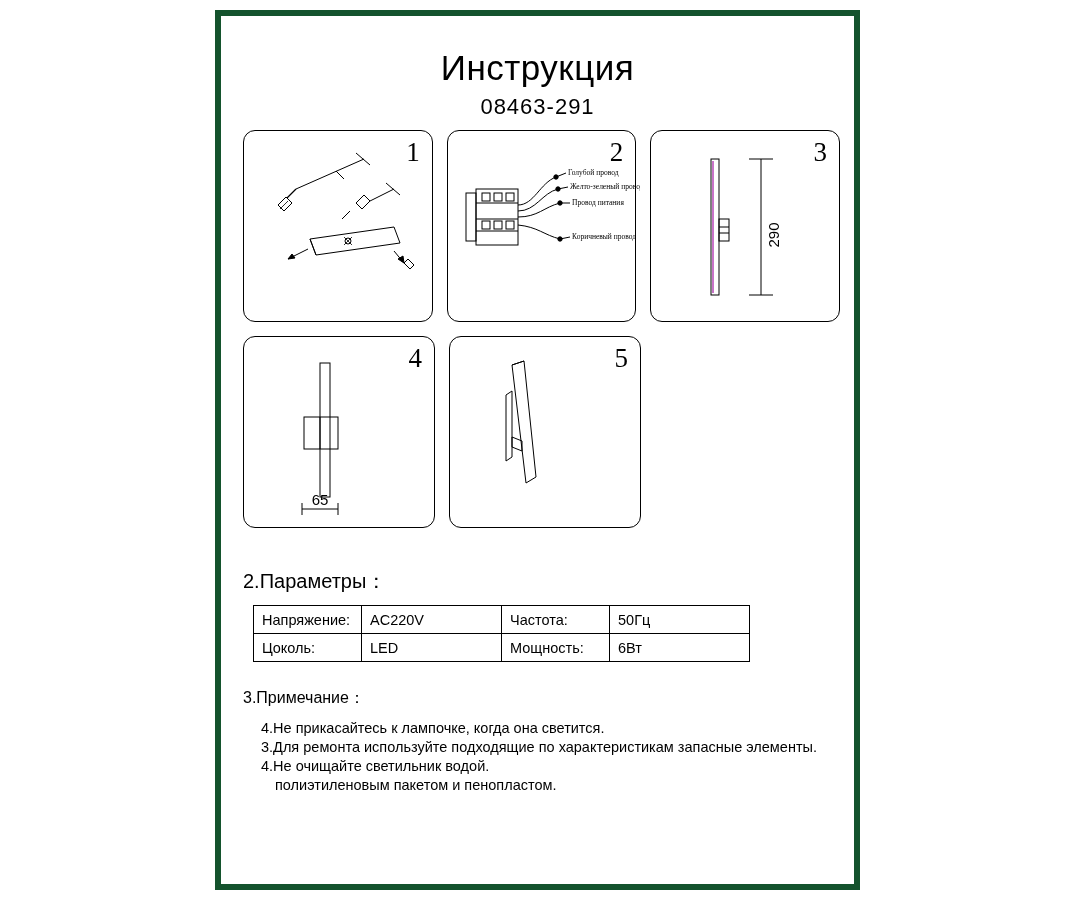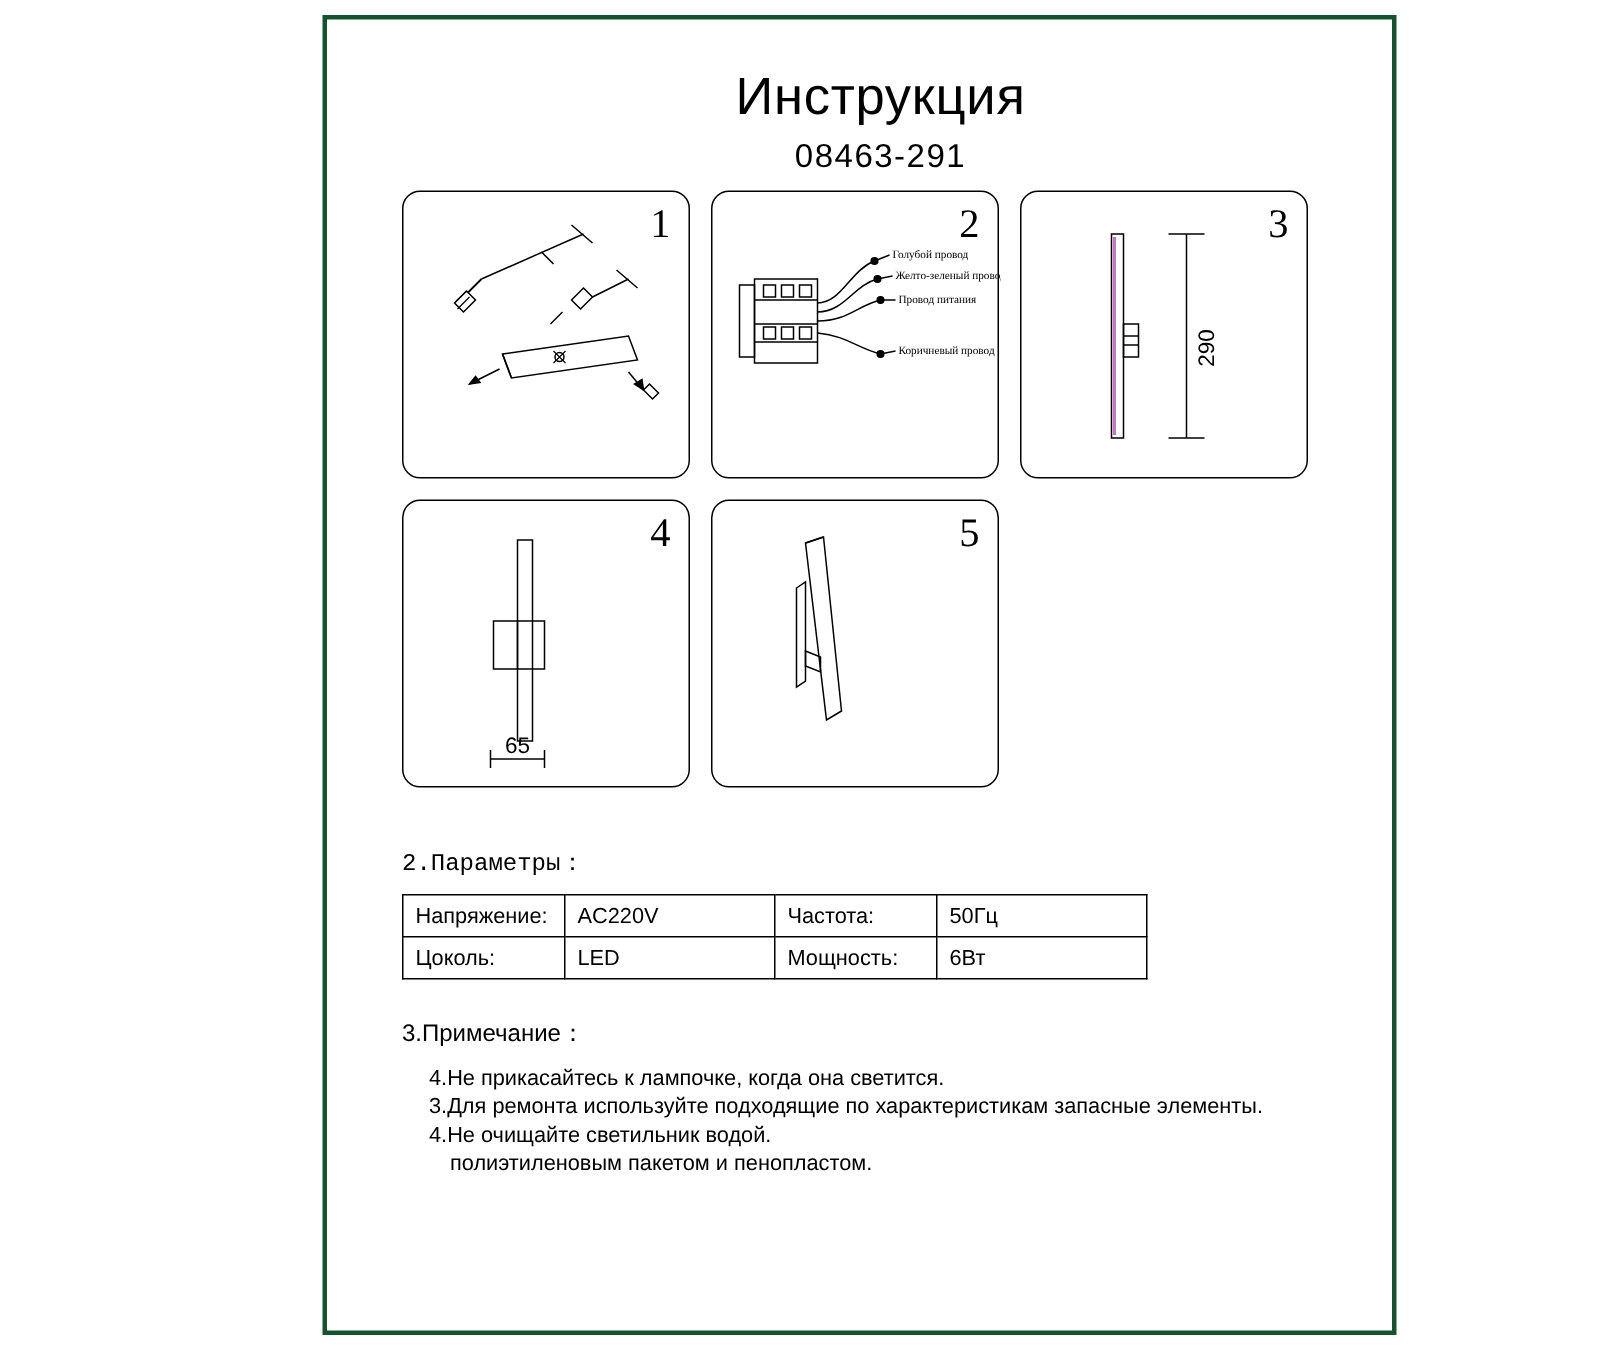--- a/index.html
+++ b/index.html
@@ -12,26 +12,25 @@
     height: 899px;
     font-family: "Liberation Sans", sans-serif;
     color: #000;
     position: relative;
     overflow: hidden;
   }
   .page {
     position: absolute;
     left: 215px;
     top: 10px;
-    width: 716px;
+    width: 645px;
     height: 880px;
-    border: 3px solid #14532d;
+    border: 6px solid #14532d;
     box-sizing: border-box;
     background: #fff;
-    padding-left: 28px;
   }
   .title {
     text-align: center;
     font-size: 35px;
     margin-top: 32px;
     letter-spacing: 0.5px;
     font-weight: normal;
   }
   .subtitle {
     text-align: center;
@@ -64,27 +63,26 @@
     top: 6px;
     font-size: 27px;
     font-family: "Liberation Serif", serif;
   }
   .fig-svg {
     position: absolute;
     left: 0;
     top: 0;
   }
   .params-head {
-    font-size: 16px;
+    font-size: 20px;
     margin: 40px 0 0 22px;
-    font-family: Liberation Mono, monospace;
   }
   table.params {
     border-collapse: collapse;
-    margin-left: 22px;
+    margin-left: 32px;
     margin-top: 10px;
     font-size: 14.5px;
   }
   table.params td {
     border: 1px solid #000;
     height: 28px;
     padding: 0 8px;
     box-sizing: border-box;
   }
   td.lbl { width: 108px; }

